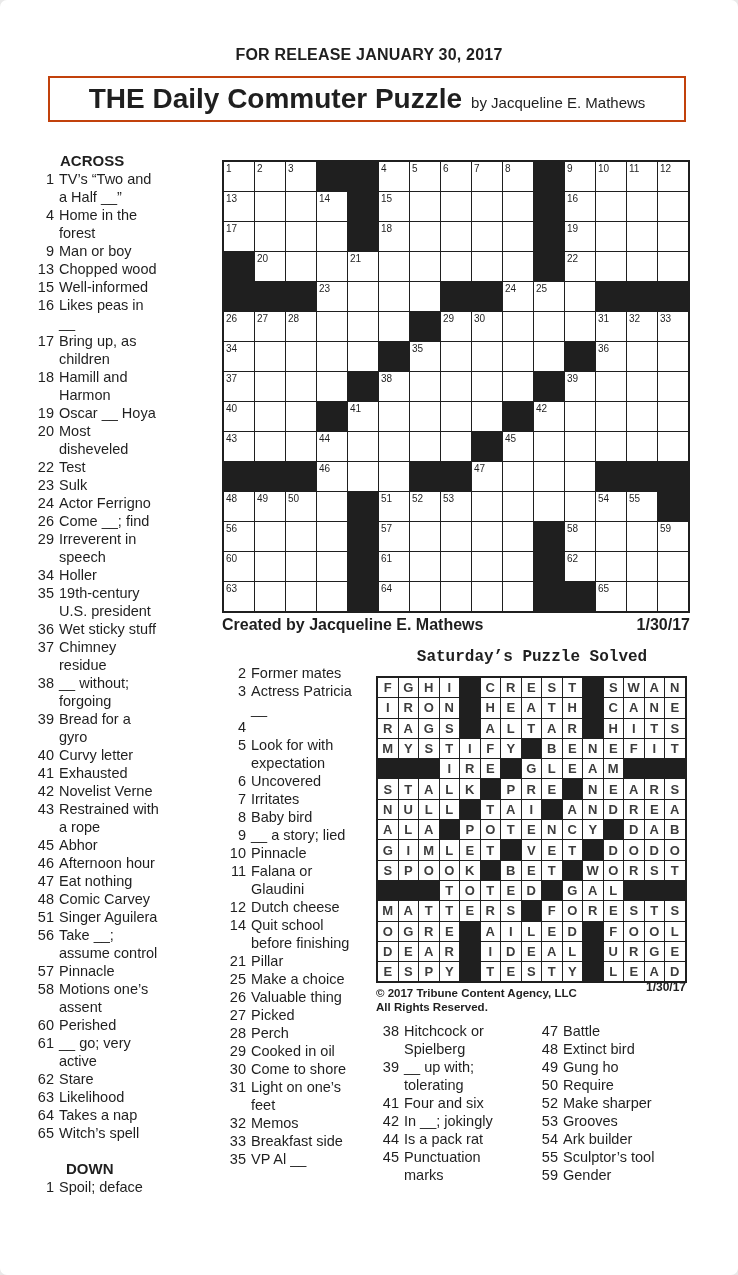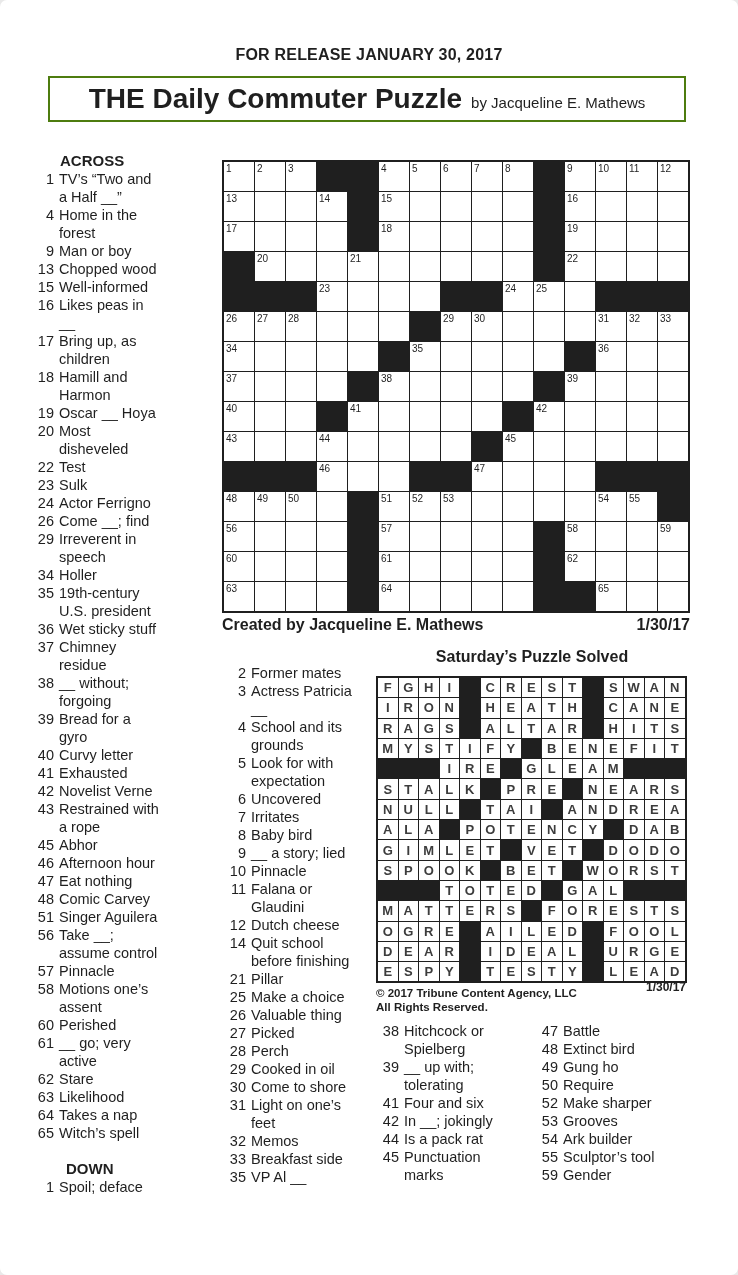--- a/index.html
+++ b/index.html
@@ -7,21 +7,21 @@
     position:relative; width:738px; height:1275px; margin:0 auto;
     background:#ffffff; color:#1f1f1f;
     font-family:"Liberation Sans", sans-serif; overflow:hidden;border-radius:7px;
   }
   .release {
     position:absolute; top:46px; left:0; width:100%;
     text-align:center; font-weight:bold; font-size:16px; letter-spacing:.2px;
   }
   .titlebox {
     position:absolute; left:48px; top:76px; width:634px; height:42px;
-    border:2px solid #4d7c0f; text-align:center; line-height:42px; white-space:nowrap;
+    border:2px solid #c2410c; text-align:center; line-height:42px; white-space:nowrap;
   }
   .title  { font-size:28px; font-weight:bold; }
   .byline { font-size:15px; margin-left:9px; }
 
   .clue-col { position:absolute; font-size:14.5px; line-height:18px; }
   .clue { display:flex; }
   .clue .num { flex:0 0 18px; width:18px; text-align:right; }
   .clue .txt { margin-left:5px; width:132px; white-space:pre-line; }
   .clue-heading { font-weight:bold; font-size:15px; }
   .h-across { padding-left:24px; }
@@ -42,21 +42,21 @@
   .mcell.black { background:#1f1f1f; }
 
   .created-line {
     position:absolute; left:222px; top:616px; width:468px;
     display:flex; justify-content:space-between;
     font-weight:bold; font-size:16px;gap:38px;
   }
 
   .solved-heading {
     position:absolute; left:376px; top:648px; width:312px;
-    text-align:center; font-weight:bold; font-size:16px;
+    text-align:center; font-weight:bold; font-size:16px;font-family:Liberation Mono, monospace;
   }
   #solved-grid {
     position:absolute; left:376px; top:676px;
     display:grid; grid-template-columns:repeat(15,19.5px); grid-auto-rows:19.3px;
     gap:1px; background:#1f1f1f; border:2px solid #1f1f1f;
   }
   .scell {
     background:#ffffff; display:flex; align-items:center; justify-content:center;
     font-weight:bold; font-size:13px; color:#3c3c3c;
   }
@@ -503,22 +503,20 @@
         <span class="num">2</span>
         <span class="txt">Former mates</span>
       </div>
       <div class="clue">
         <span class="num">3</span>
         <span class="txt">Actress Patricia
 __</span>
       </div>
       <div class="clue">
         <span class="num">4</span>
-        <span class="txt">School and its
-grounds</span>
       </div>
       <div class="clue">
         <span class="num">5</span>
         <span class="txt">Look for with
 expectation</span>
       </div>
       <div class="clue">
         <span class="num">6</span>
         <span class="txt">Uncovered</span>
       </div>

